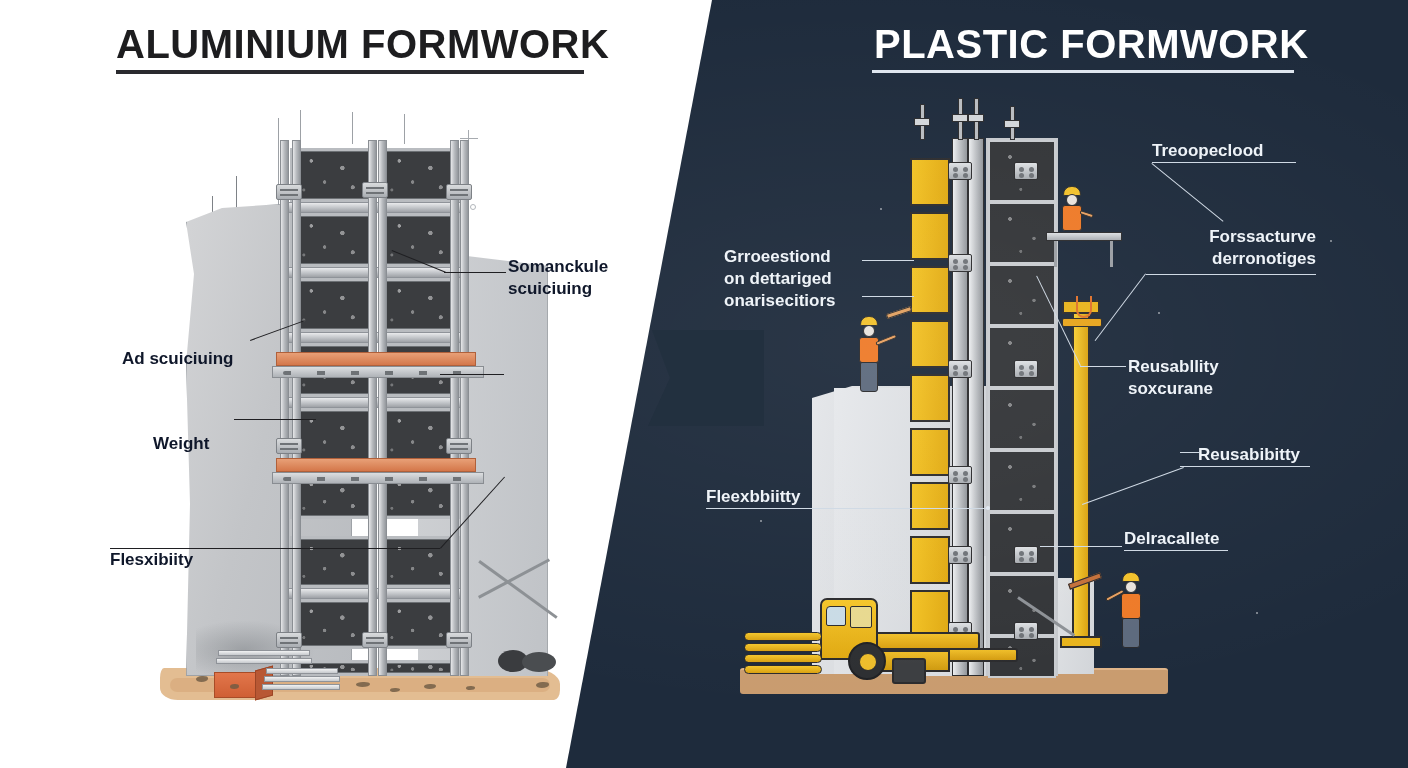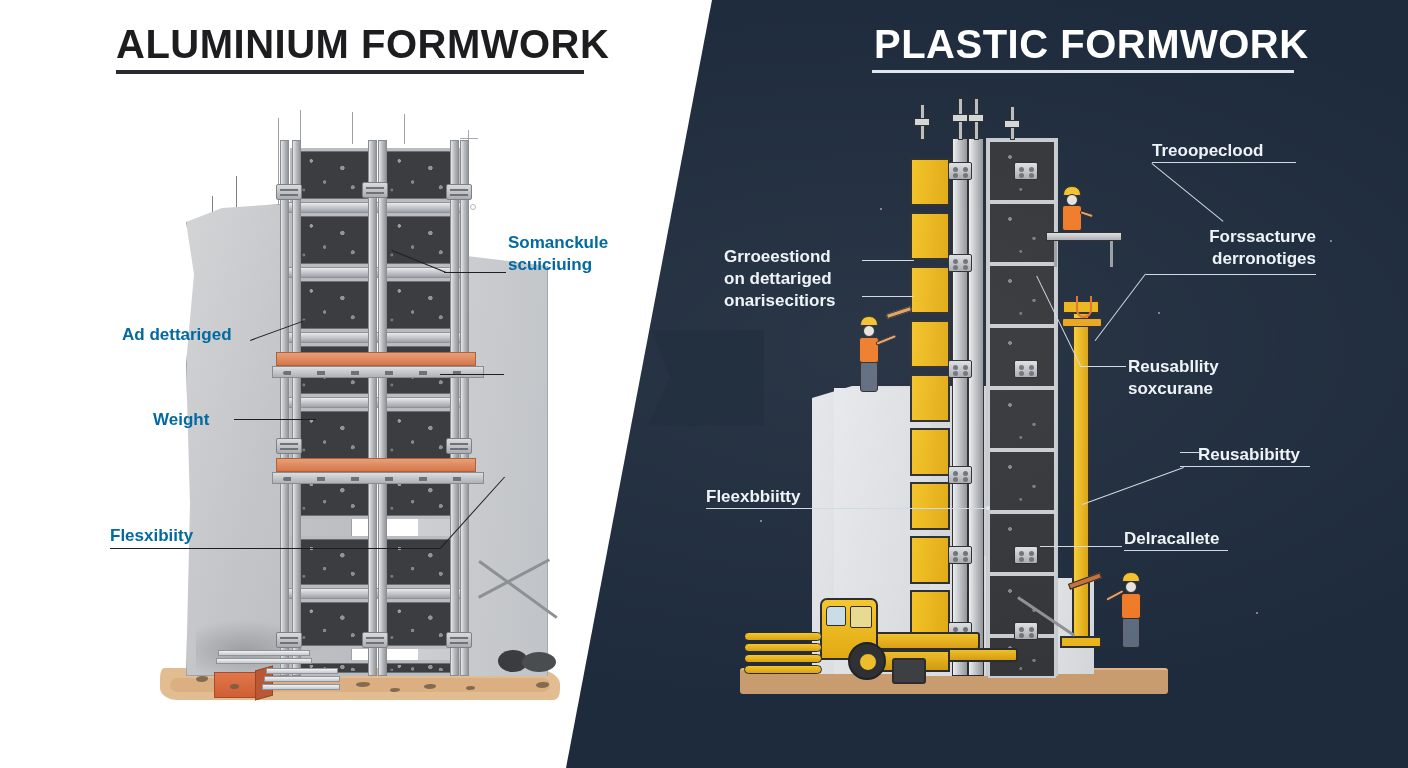--- a/index.html
+++ b/index.html
@@ -65,21 +65,21 @@
     font-size:56px; font-weight:bold; color:#ffffff; letter-spacing:1px;
   }
 
   
   .label{
     position:absolute;
     font-size:17px;
     line-height:1.28;
     white-space:pre-line;
   }
-  .label.dark-txt{ color:#0369a1; font-weight:bold; }
+  .label.dark-txt{ color:#0f172a; font-weight:bold;margin-top:24px; }
   .label.light-txt{ color:#eef3f8; font-weight:bold; }
   .label.right-al{ text-align:right; }
 
   .leader{ position:absolute; height:0; border-top:1.3px solid #1f1f22; transform-origin:0 0; }
   .leader.light{ border-top:1.3px solid #cfd9e4; }
   .leader-dot{ position:absolute; width:4px; height:4px; border-radius:50%; background:#1f1f22; }
   .leader-dot.light{ background:#dfe7f0; }
 
   
   #ground-left{
@@ -484,21 +484,21 @@
     <div class="debris" style="left:230px; top:684px; width:9px; height:5px;"></div>
     <div class="debris" style="left:356px; top:682px; width:14px; height:5px;"></div>
     <div class="debris" style="left:390px; top:688px; width:10px; height:4px;"></div>
     <div class="debris" style="left:424px; top:684px; width:12px; height:5px;"></div>
     <div class="debris" style="left:466px; top:686px; width:9px; height:4px;"></div>
     <div class="debris" style="left:536px; top:682px; width:13px; height:6px;"></div>
 
     <div class="title" id="title-left">ALUMINIUM FORMWORK</div>
     <div id="title-left-rule"></div>
 
-    <div class="label dark-txt" style="left:122px; top:324px; width:180px;">Ad dettariged</div>
+    <div class="label dark-txt" style="left:122px; top:324px; width:180px;">Ad scuiciuing</div>
     <div class="leader" style="left:250px; top:340px; width:58px; transform:rotate(-20deg);"></div>
 
     <div class="label dark-txt" style="left:153px; top:409px; width:120px;">Weight</div>
     <div class="leader" style="left:234px; top:419px; width:82px;"></div>
 
     <div class="label dark-txt" style="left:110px; top:525px; width:150px;">Flesxibiity</div>
     <div class="leader" style="left:110px; top:548px; width:330px;"></div>
     <div class="leader" style="left:440px; top:548px; width:96px; transform:rotate(-48deg);"></div>
 
     <div class="label dark-txt" style="left:508px; top:232px; width:160px;">Somanckule

